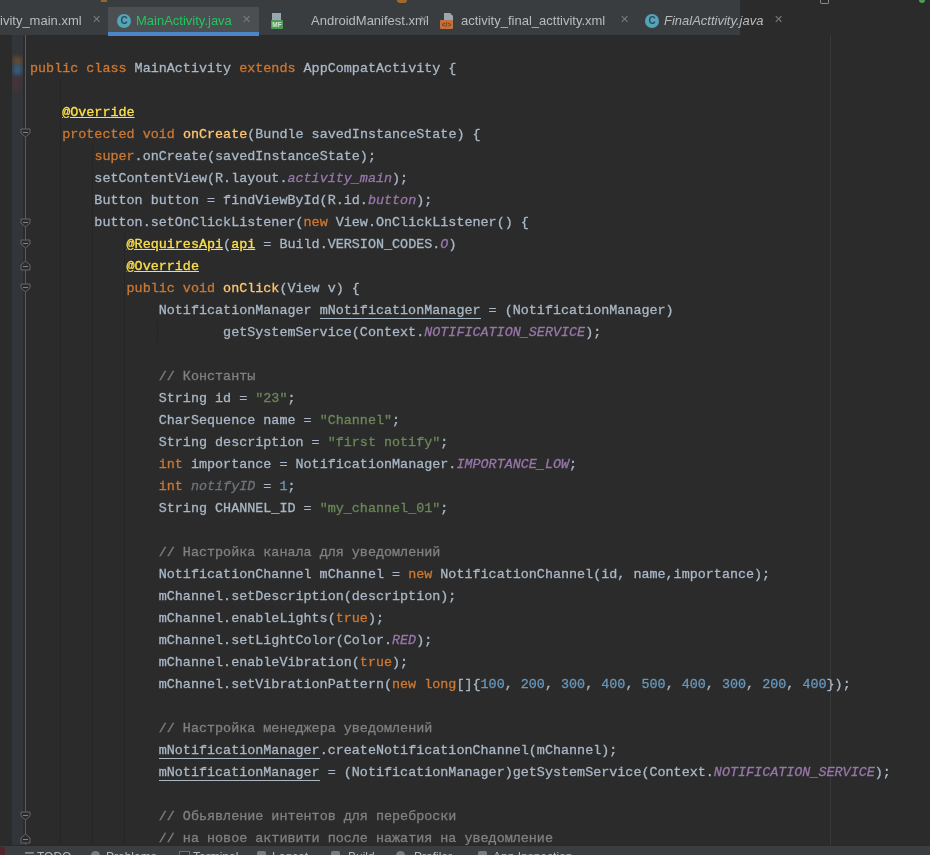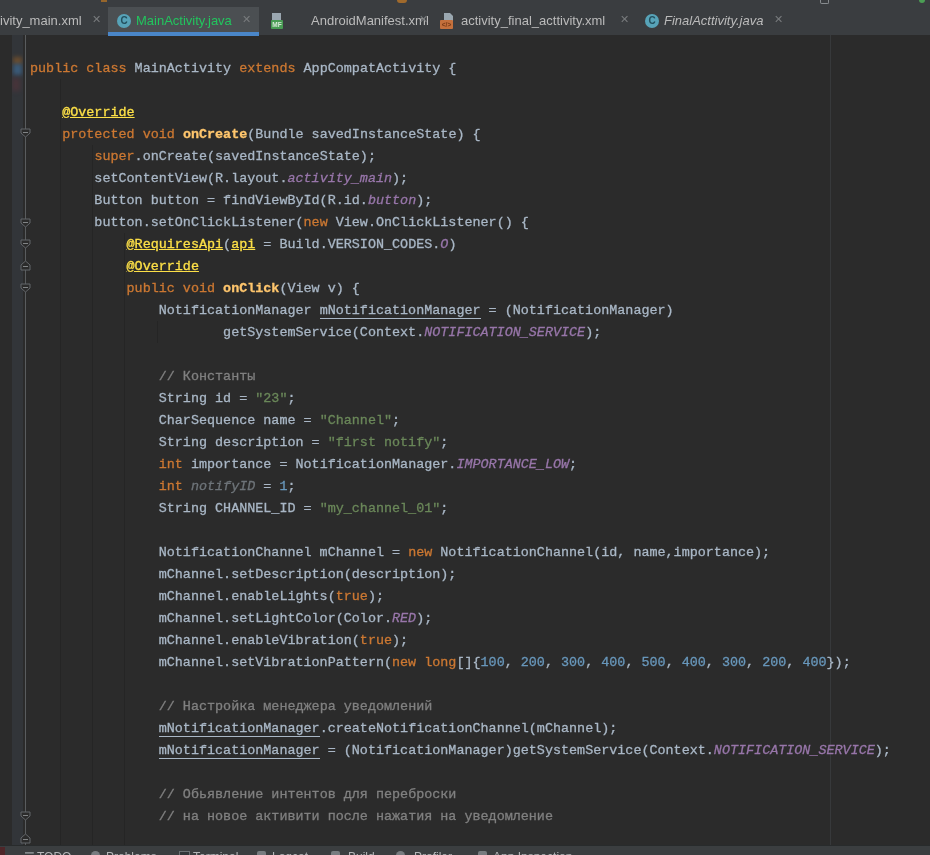--- a/index.html
+++ b/index.html
@@ -1,35 +1,35 @@
 <!DOCTYPE html>
 <html><head>
 <meta charset="utf-8">
 <style>
 html,body{margin:0;padding:0;background:#2b2b2b;}
 #root{position:relative;width:930px;height:855px;overflow:hidden;background:#2b2b2b;
   font-family:"Liberation Sans",sans-serif;}
 
-#tabbar{position:absolute;left:0;top:0;width:930px;height:35px;background:#3a3d40;}
+#tabbar{position:absolute;left:0;top:0;width:740px;height:35px;background:#3a3d40;}
 #activetab{position:absolute;left:108px;top:7px;width:151px;height:25px;background:#4b4f52;}
 #underline{position:absolute;left:108px;top:32px;width:151px;height:4px;background:#4a86c8;}
 .tabtxt{position:absolute;top:13px;font-size:13px;color:#bbbbbb;white-space:nowrap;}
 .cls{position:absolute;top:13.5px;width:14px;height:14px;border-radius:50%;background:#57a3b8;
   color:#23505e;font-size:10px;font-weight:bold;text-align:center;line-height:14px;}
 .x{position:absolute;top:13px;font-size:11px;color:#787b7d;}
 
 #leftstrip{position:absolute;left:0;top:0;width:11px;height:810px;background:#323539;overflow:hidden;}
 #editor{position:absolute;left:12px;top:35px;width:930px;height:632px;}
 .vl{position:absolute;width:1px;}
 pre#code{position:absolute;left:18px;top:22.5px;margin:0;font-family:"Liberation Mono",monospace;
   font-size:13.41px;line-height:22px;color:#a9b7c6;-webkit-text-stroke:0.3px currentColor;}
 pre#code span{}
 .k{color:#cc7832;}
 .a{color:#fde047;text-decoration:underline;}
-.m{color:#ffc66d;font-weight:bold;}
+.m{color:#ffc66d;font-weight:normal;}
 .s{color:#6a8759;}
 .n{color:#6897bb;}
 .c{color:#808080;}
 .f{color:#9876aa;font-style:italic;}
 .u{border-bottom:1px solid #a9b7c6;}
 .x2{color:#6e7479;font-style:italic;}
 
 #bottombar{position:absolute;left:0;top:845px;width:930px;height:10px;background:#3b3e40;
   border-top:1px solid #282b2c;box-sizing:border-box;overflow:hidden;}
 .bitem{position:absolute;top:4px;font-size:12px;color:#b4b6b8;white-space:nowrap;}
@@ -120,20 +120,21 @@
                         getSystemService(Context.<span class="f">NOTIFICATION_SERVICE</span>);
 
                 <span class="c">// Константы</span>
                 String id = <span class="s">"23"</span>;
                 CharSequence name = <span class="s">"Channel"</span>;
                 String description = <span class="s">"first notify"</span>;
                 <span class="k">int</span> importance = NotificationManager.<span class="f">IMPORTANCE_LOW</span>;
                 <span class="k">int</span> <span class="x2">notifyID</span> = <span class="n">1</span>;
                 String CHANNEL_ID = <span class="s">"my_channel_01"</span>;
 
+                <span class="c">// Настройка канала для уведомлений</span>
                 NotificationChannel mChannel = <span class="k">new</span> NotificationChannel(id, name,importance);
                 mChannel.setDescription(description);
                 mChannel.enableLights(<span class="k">true</span>);
                 mChannel.setLightColor(Color.<span class="f">RED</span>);
                 mChannel.enableVibration(<span class="k">true</span>);
                 mChannel.setVibrationPattern(<span class="k">new long</span>[]{<span class="n">100</span>, <span class="n">200</span>, <span class="n">300</span>, <span class="n">400</span>, <span class="n">500</span>, <span class="n">400</span>, <span class="n">300</span>, <span class="n">200</span>, <span class="n">400</span>});
 
                 <span class="c">// Настройка менеджера уведомлений</span>
                 <span class="u">mNotificationManager</span>.createNotificationChannel(mChannel);
                 <span class="u">mNotificationManager</span> = (NotificationManager)getSystemService(Context.<span class="f">NOTIFICATION_SERVICE</span>);

